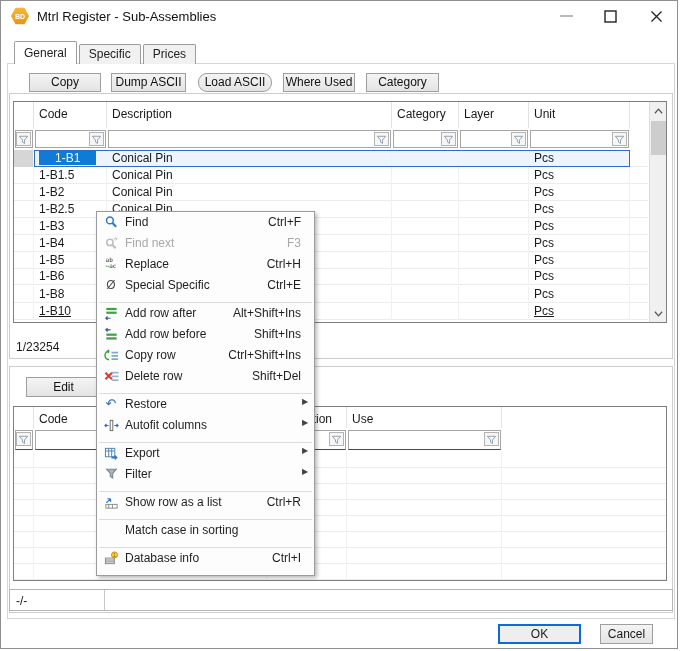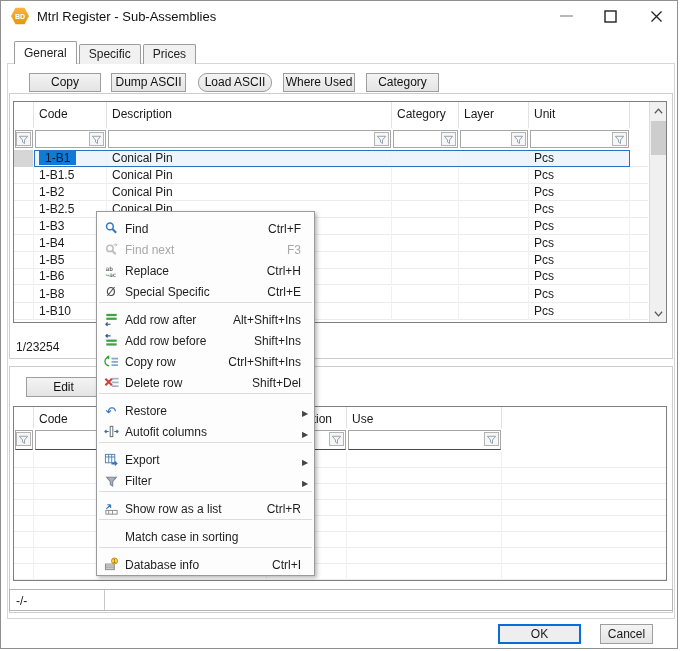--- a/index.html
+++ b/index.html
@@ -33,34 +33,34 @@
   .grid { position:absolute; border:1px solid #7f7f7f; background:#fff; overflow:hidden; }
   .hrow { position:absolute; left:0; display:flex; }
   .hcell { padding:5px 0 0 5px; border-right:1px solid #e2e2e2; color:#1a1a1a; white-space:nowrap; overflow:hidden; }
   .frow { position:absolute; left:0; display:flex; }
   .fcell { position:relative; margin:2px 1px 2px 1px; border:1px solid #a6a6a6; background:#fff; }
   .funnel-btn { position:absolute; right:1px; top:1px; width:15px; height:14px; background:#f6f6f6; border:1px solid #b3b3b3;
     display:flex; align-items:center; justify-content:center; }
   .drow { position:absolute; left:0; display:flex; border-bottom:1px solid #ececec; }
   .dcell { border-right:1px solid #f1f1f1; padding:1px 0 0 5px; white-space:nowrap; overflow:hidden; }
   .sel-outline { position:absolute; border:1px solid #2b6fc6; pointer-events:none; z-index:2; }
-  .code-hl { background:#0f7bd7; color:#0f172a; padding:0 6px; }
+  .code-hl { background:#0f7bd7; color:#fef9c3; padding:0 16px; }
   .scrollbar { position:absolute; top:0; width:17px; background:#f0f0f0; border-left:1px solid #dcdcdc; }
   .sb-arrow { position:absolute; left:0; width:17px; height:17px; display:flex; align-items:center; justify-content:center; background:#f0f0f0; }
   .sb-thumb { position:absolute; left:1px; width:15px; background:#cdcdcd; }
 
   .count-label { position:absolute; left:14px; top:338px; }
   .statusbar { position:absolute; left:8px; top:588px; width:664px; height:22px; border:1px solid #b5b5b5; background:#fff; }
   .statusbar .divider { position:absolute; left:94px; top:0; width:1px; height:100%; background:#c9c9c9; }
   .statusbar .stext { position:absolute; left:6px; top:4px; }
 
   
   .menu { position:absolute; left:95px; top:210px; width:219px; background:#fdfdfd; border:1px solid #9b9b9b;
     box-shadow:2px 2px 4px rgba(0,0,0,0.28); z-index:50; padding:3px 0; }
-  .menu-item { height:21px; display:flex; align-items:flex-end; }
+  .menu-item { height:21px; display:flex; align-items:flex-start; }
   .menu-item .micon { width:28px; display:flex; align-items:center; justify-content:center; flex:0 0 28px; }
   .menu-item .mlabel { flex:1; color:#1e1e1e; }
   .menu-item .mshort { color:#1e1e1e; padding-right:13px; }
   .menu-item .marrow { width:18px; color:#444; font-size:8px; text-align:center; }
   .menu-item.disabled .mlabel, .menu-item.disabled .mshort { color:#a8a8a8; }
   .menu-sep { border-top:1px solid #dcdcdc; margin:3px 2px; height:0; }
   .txticon { font-family:"DejaVu Sans Mono",monospace; font-size:6px; line-height:6px; color:#333; text-align:left; }
 
   
   .ok-btn { position:absolute; left:497px; top:623px; width:83px; height:20px; border:2px solid #0a6cd6;
@@ -228,21 +228,21 @@
         <div class="dcell" style="width: 101px; height: 17px;">Pcs</div>
       </div>
       <div class="drow" style="top: 184px; height: 17px; width: 634px; align-items: center;">
         <div class="dcell" style="width: 20px; height: 17px;"></div>
         <div class="dcell" style="width: 73px; height: 17px;">1-B8</div>
         <div class="dcell" style="width: 285px; height: 17px;">Conical Pin</div>
         <div class="dcell" style="width: 67px; height: 17px;"></div>
         <div class="dcell" style="width: 70px; height: 17px;"></div>
         <div class="dcell" style="width: 101px; height: 17px;">Pcs</div>
       </div>
-      <div class="drow" style="top: 201px; height: 17px; width: 634px;">
+      <div class="drow" style="top: 201px; height: 17px; width: 634px; text-decoration: underline;">
         <div class="dcell" style="width: 20px; height: 17px;"></div>
         <div class="dcell" style="width: 73px; height: 17px;">1-B10</div>
         <div class="dcell" style="width: 285px; height: 17px;">Conical Pin</div>
         <div class="dcell" style="width: 67px; height: 17px;"></div>
         <div class="dcell" style="width: 70px; height: 17px;"></div>
         <div class="dcell" style="width: 101px; height: 17px;">Pcs</div>
       </div>
       <div class="scrollbar" style="left: 635px; height: 220px;">
         <div class="sb-arrow" style="top: 0px;">
           <svg width="9" height="6" viewBox="0 0 10 6">

